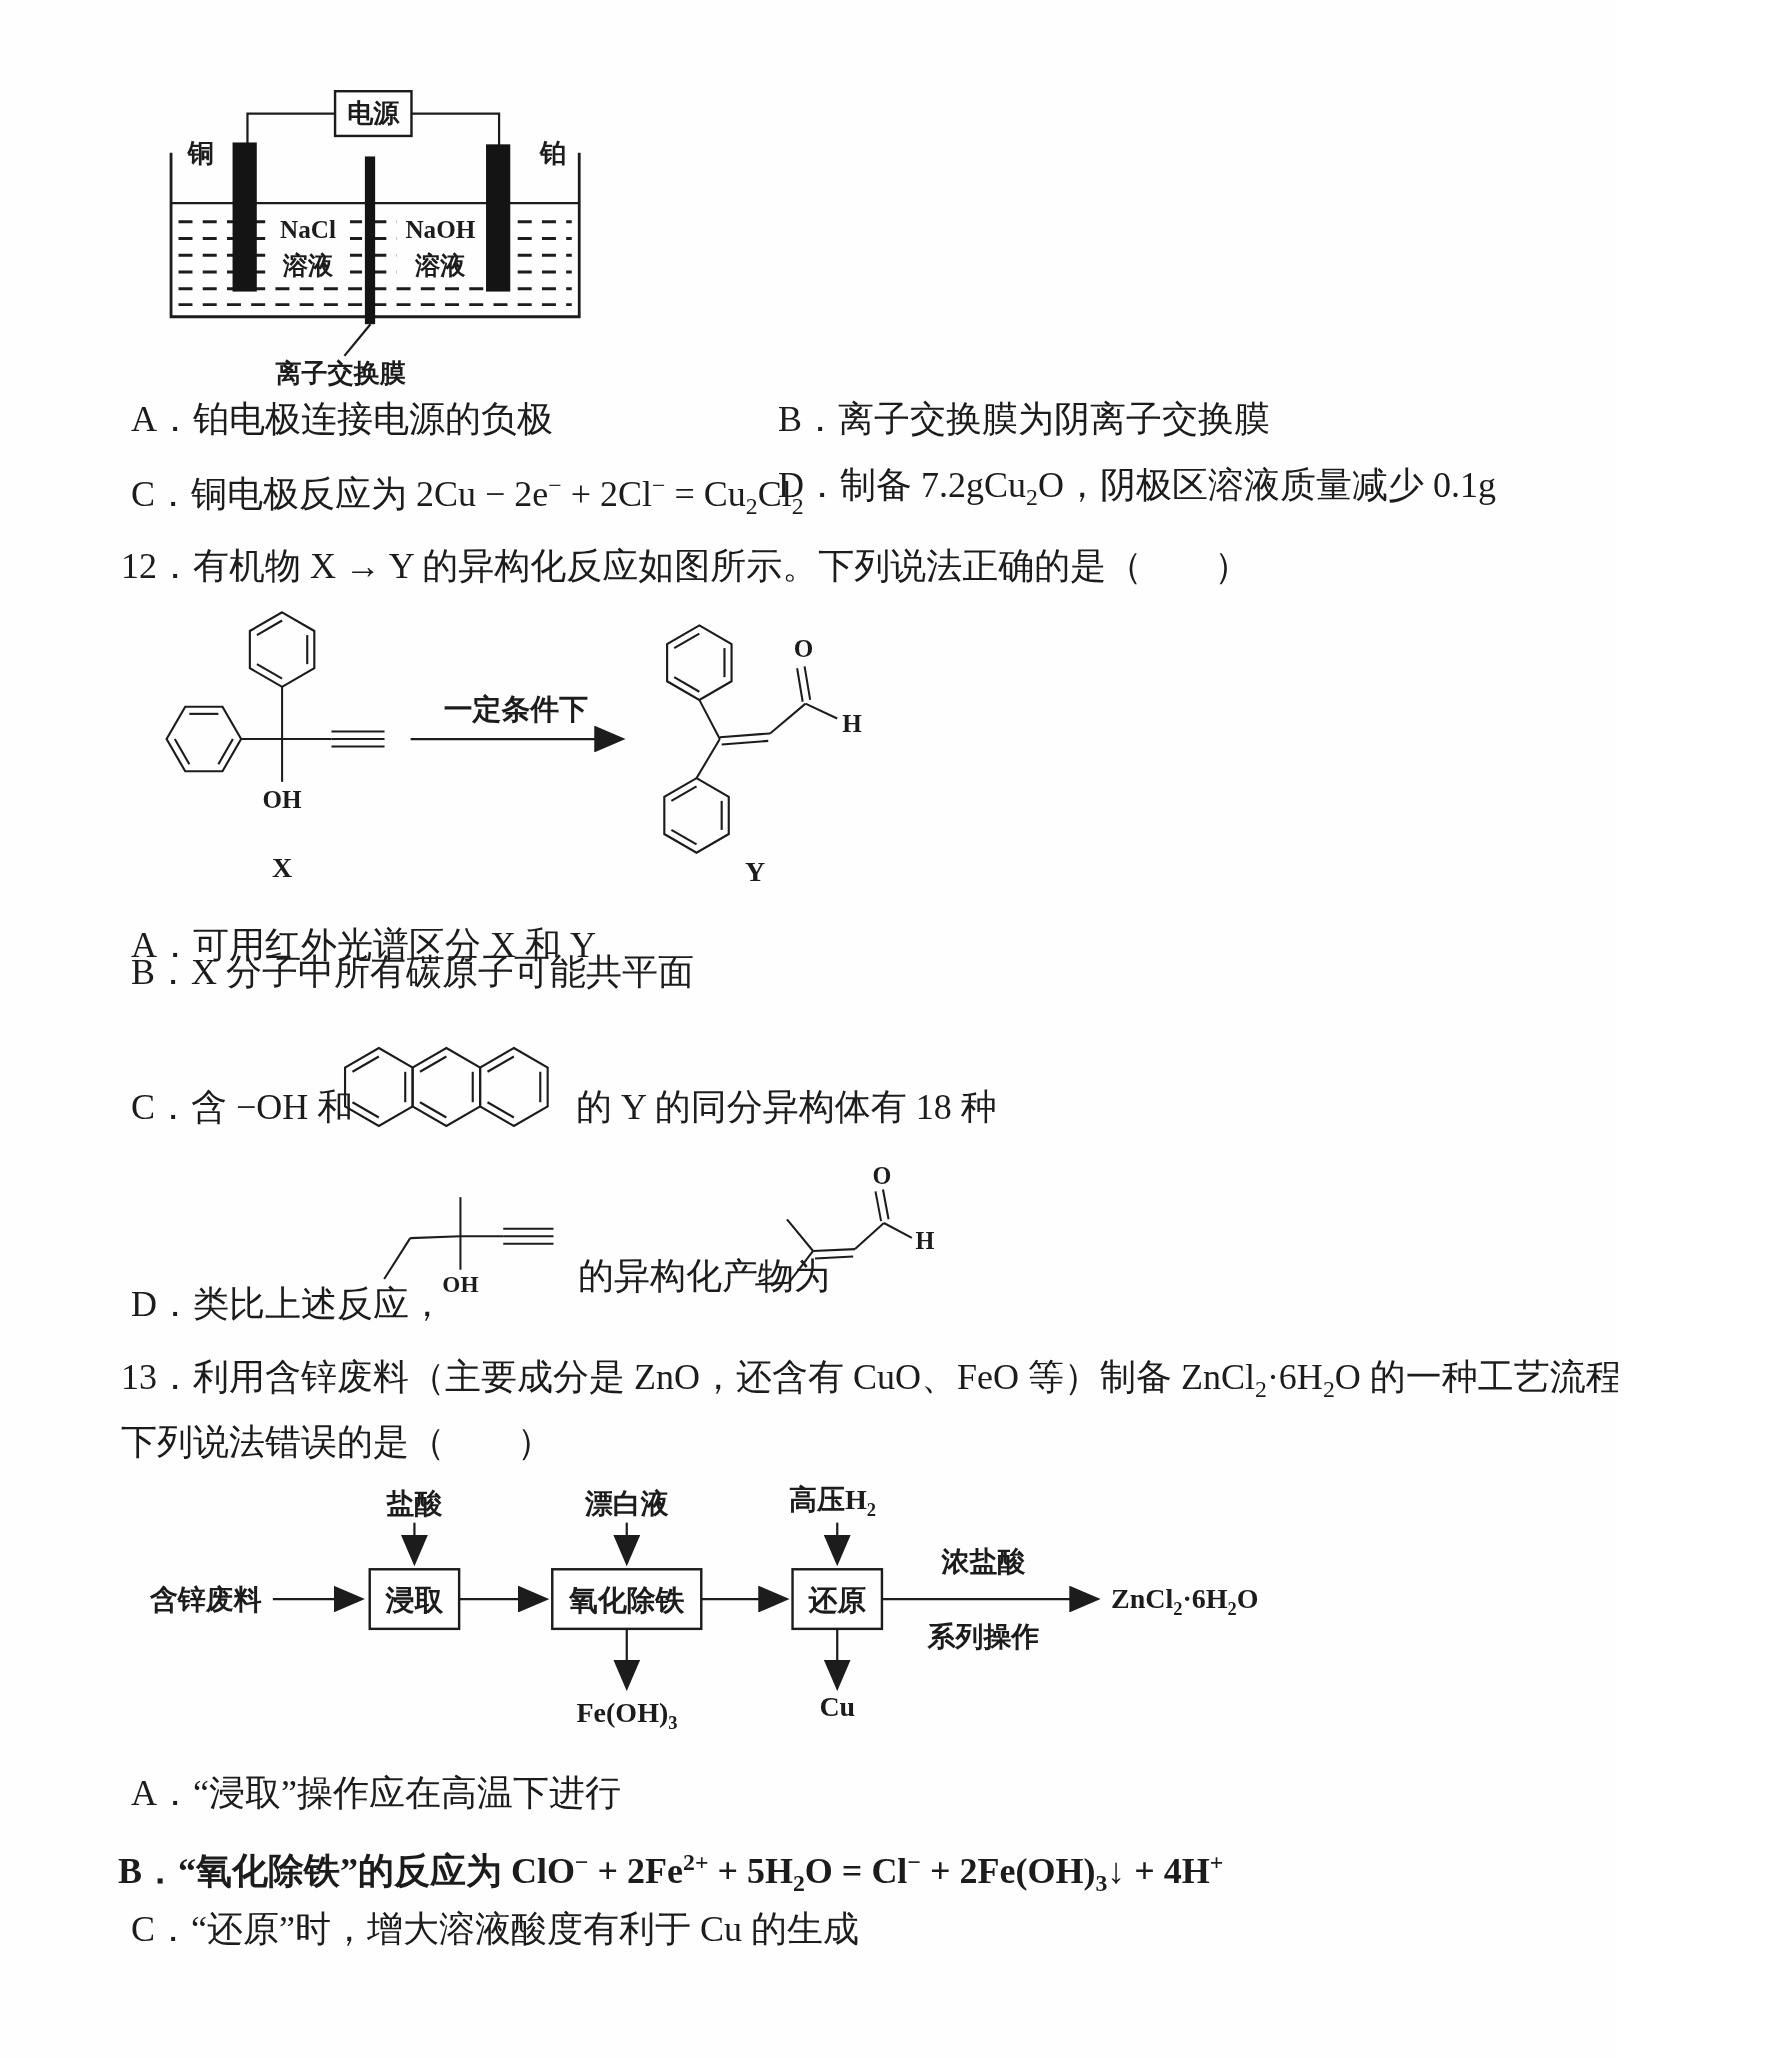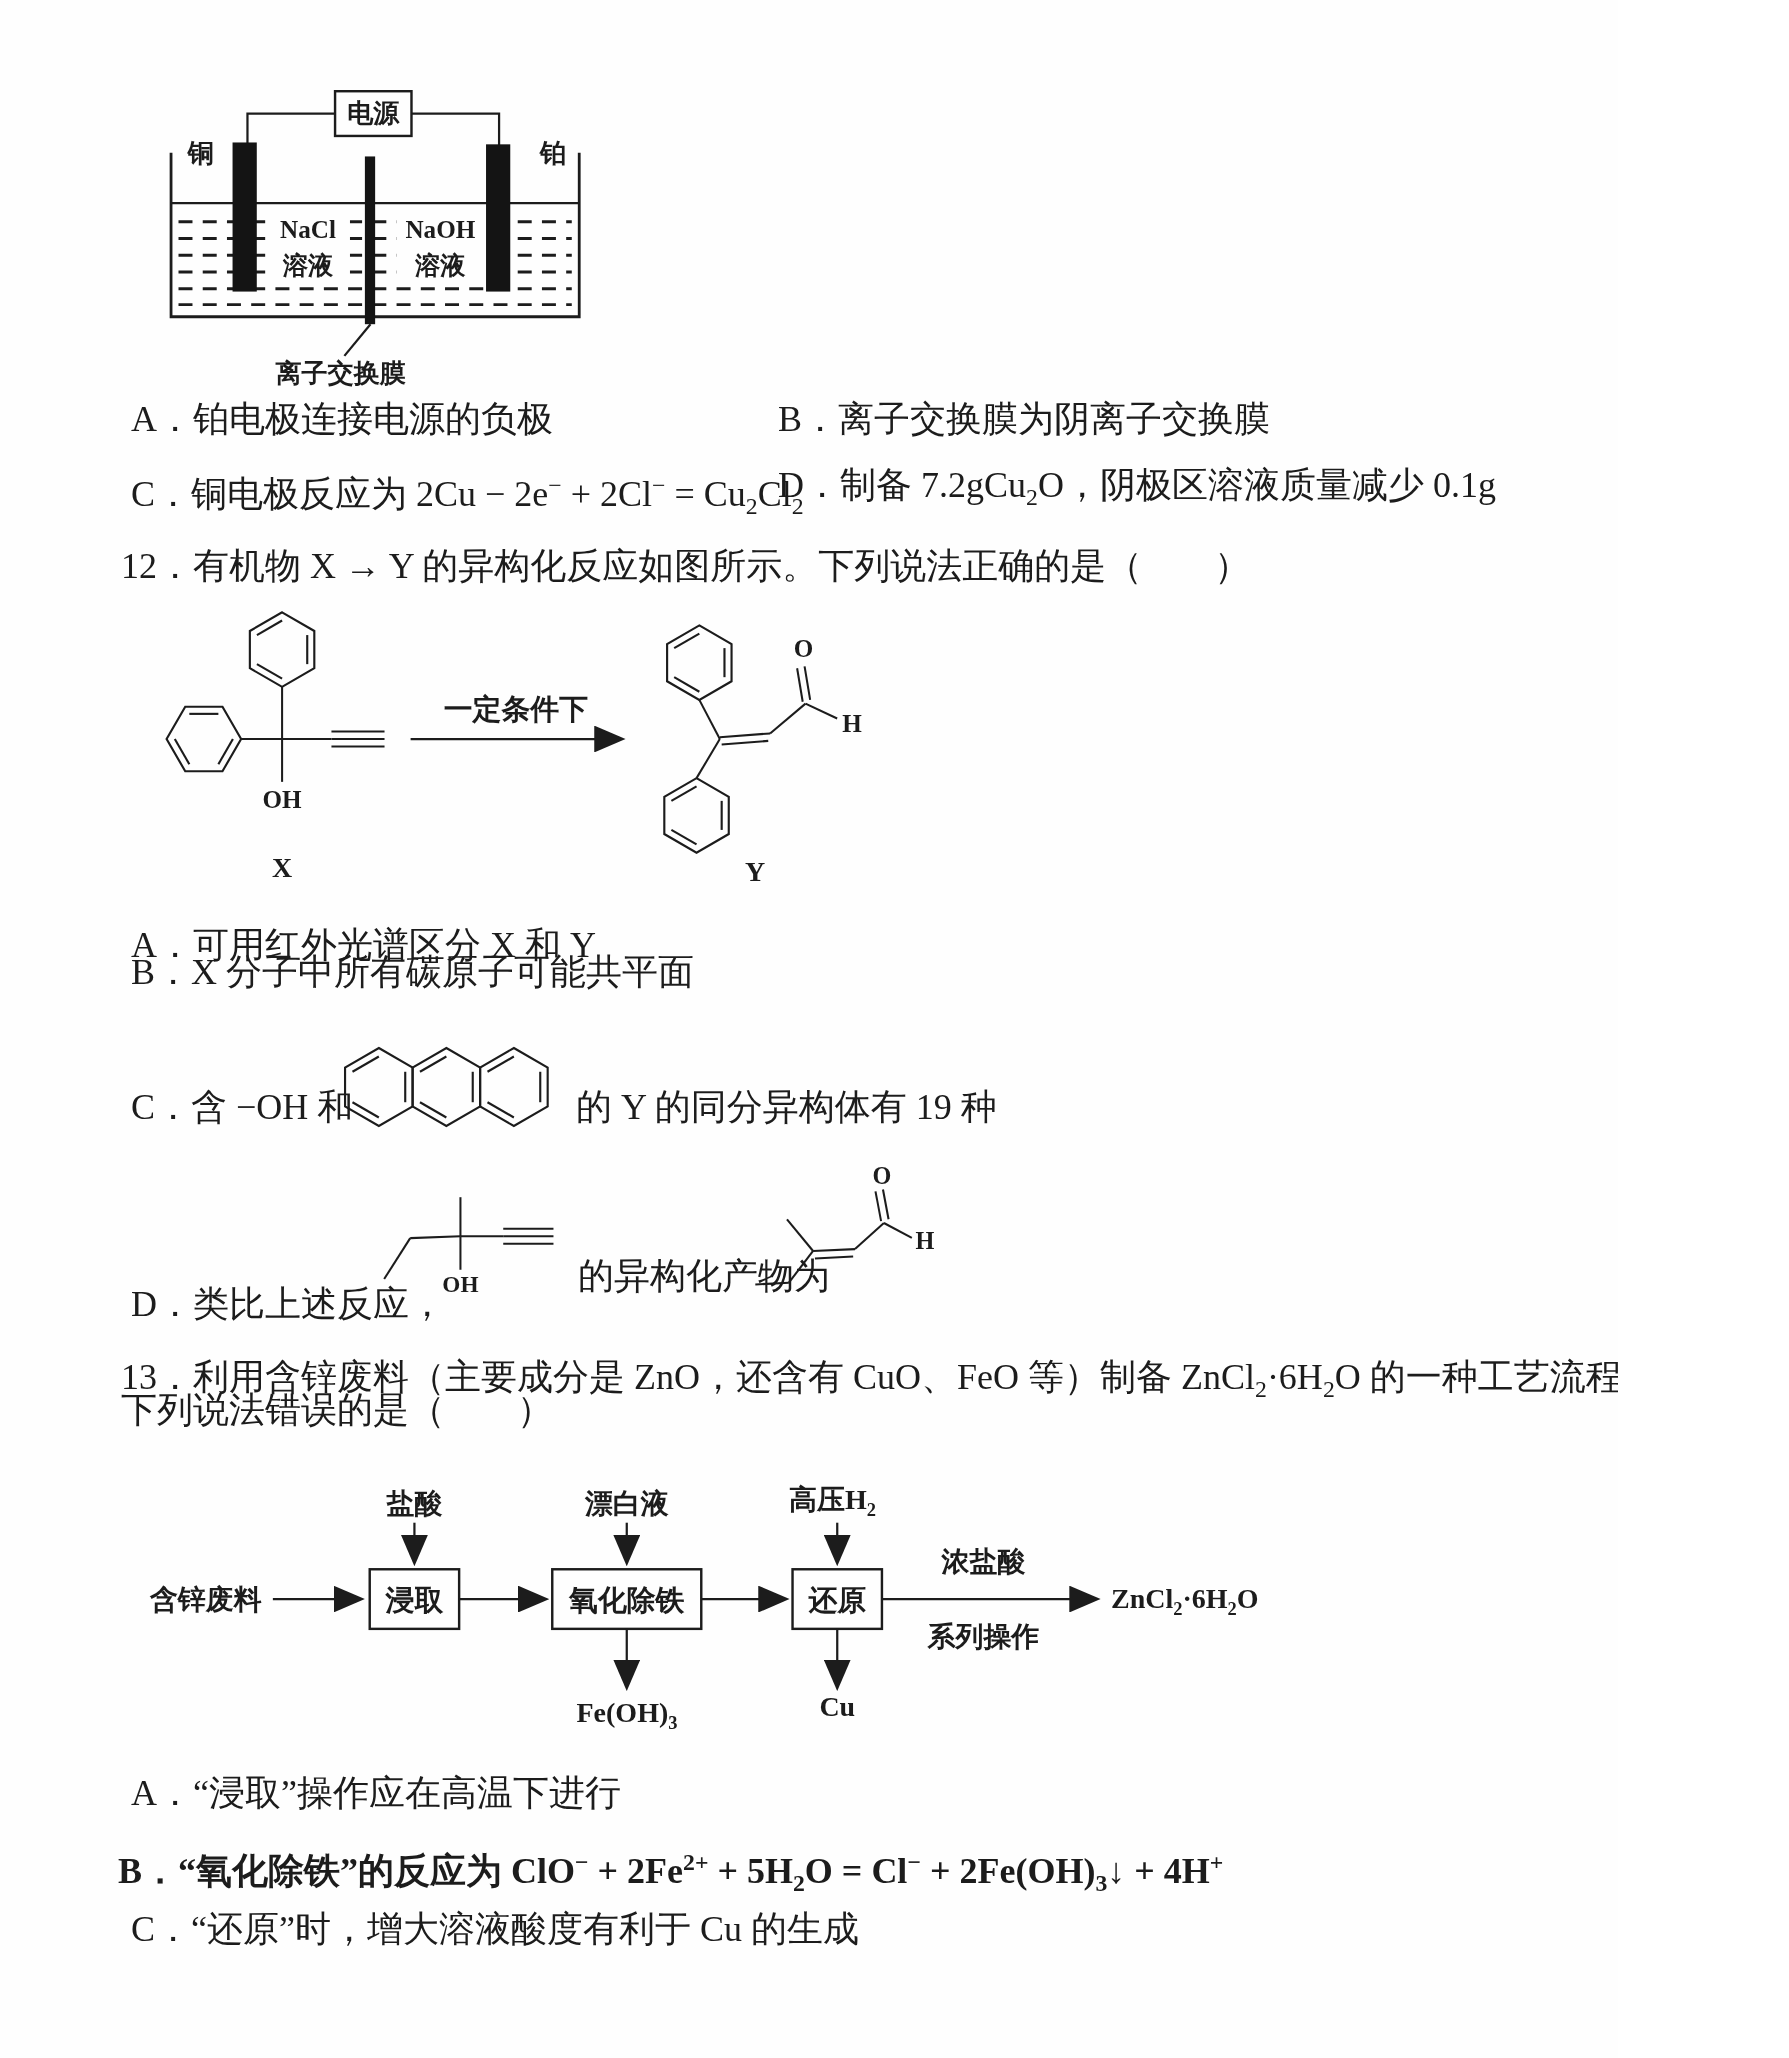--- a/index.html
+++ b/index.html
@@ -148,21 +148,21 @@
         <line x1="122.7" y1="88.8" x2="94.3" y2="72.4"></line>
         <line x1="94.3" y1="39.6" x2="122.7" y2="23.2"></line>
       </g>
     <g data-ring="195.4,56,42">
         <path d="M195.4 14.0L231.8 35.0L231.8 77.0L195.4 98.0L159.0 77.0L159.0 35.0Z"></path>
         <line x1="223.8" y1="39.6" x2="223.8" y2="72.4"></line>
         <line x1="195.4" y1="88.8" x2="167.0" y2="72.4"></line>
         <line x1="167.0" y1="39.6" x2="195.4" y2="23.2"></line>
       </g>
   </svg>
-  <div class="t" style="left:576px; top:1091px;">的 Y 的同分异构体有 19 种</div>
+  <div class="t" style="left:576px; top:1091px;">的 Y 的同分异构体有 18 种</div>
 
   <div class="t" style="left:131px; top:1260px;margin-top:28px;">D．类比上述反应，</div>
   <svg class="diag" style="left:373px; top:1186px;" width="200" height="121" viewBox="0 0 215 130">
     <line class="ln2" x1="12" y1="100" x2="40" y2="56"></line>
     <line class="ln2" x1="40" y1="56" x2="94" y2="54"></line>
     <line class="ln2" x1="94" y1="54" x2="94" y2="12"></line>
     <line class="ln2" x1="94" y1="54" x2="94" y2="90"></line>
     <text class="atom" style="font-size:25px;" x="94" y="114" text-anchor="middle">OH</text>
     <line class="ln2" x1="94" y1="54" x2="140" y2="54"></line>
     <line class="ln2" x1="140" y1="46" x2="194" y2="46"></line>
@@ -178,21 +178,21 @@
     <line class="ln2" x1="74" y1="98" x2="115" y2="96"></line>
     <line class="ln2" x1="117" y1="88" x2="148" y2="60"></line>
     <line class="ln2" x1="145" y1="58" x2="139" y2="26"></line>
     <line class="ln2" x1="153" y1="56" x2="147" y2="24"></line>
     <text class="atom" style="font-size:26px;" x="146" y="18" text-anchor="middle">O</text>
     <line class="ln2" x1="148" y1="60" x2="178" y2="76"></line>
     <text class="atom" style="font-size:26px;" x="192" y="88" text-anchor="middle">H</text>
   </svg>
 
   <div class="t" style="left:121px; top:1361px;">13．利用含锌废料（主要成分是 ZnO，还含有 CuO、FeO 等）制备 ZnCl<sub>2</sub>·6H<sub>2</sub>O 的一种工艺流程如图所示。</div>
-  <div class="t" style="left:121px; top:1394px;">下列说法错误的是（　　）</div>
+  <div class="t" style="left:121px; top:1426px;">下列说法错误的是（　　）</div>
 
   <svg class="diag" style="left:140px; top:1478px;" width="1184" height="244" viewBox="0 0 1270 262">
     <defs>
       <marker id="ah2" markerWidth="14" markerHeight="12" refX="12" refY="6" orient="auto">
         <path d="M0 0 L14 6 L0 12 Z" fill="#1c1c1c"></path>
       </marker>
     </defs>
     <text class="cjk30" x="10" y="141">含锌废料</text>
     <line class="ln" x1="142" y1="130" x2="236" y2="130" marker-end="url(#ah2)"></line>
 

